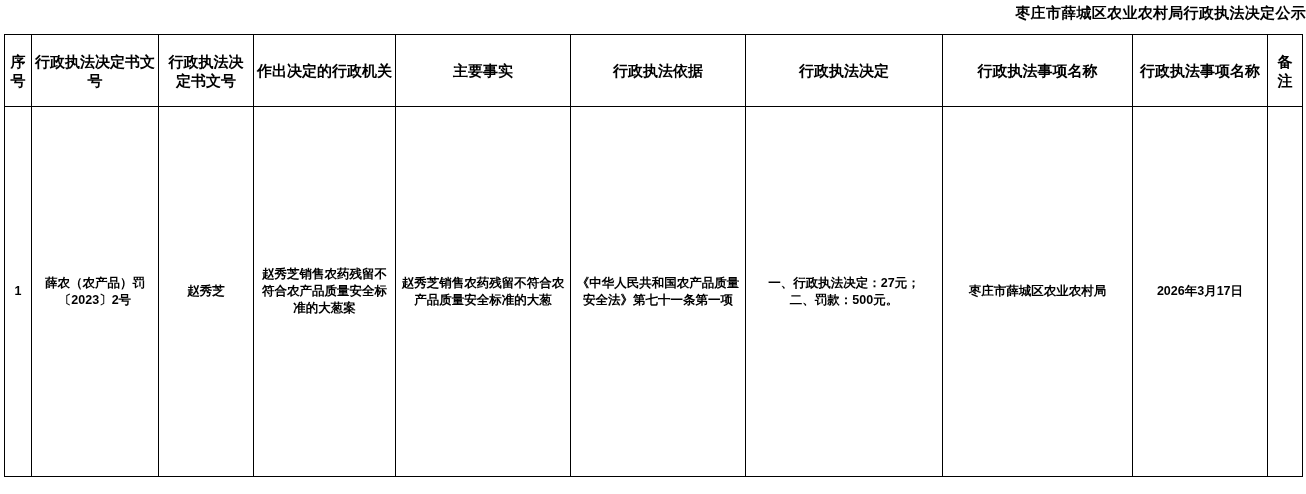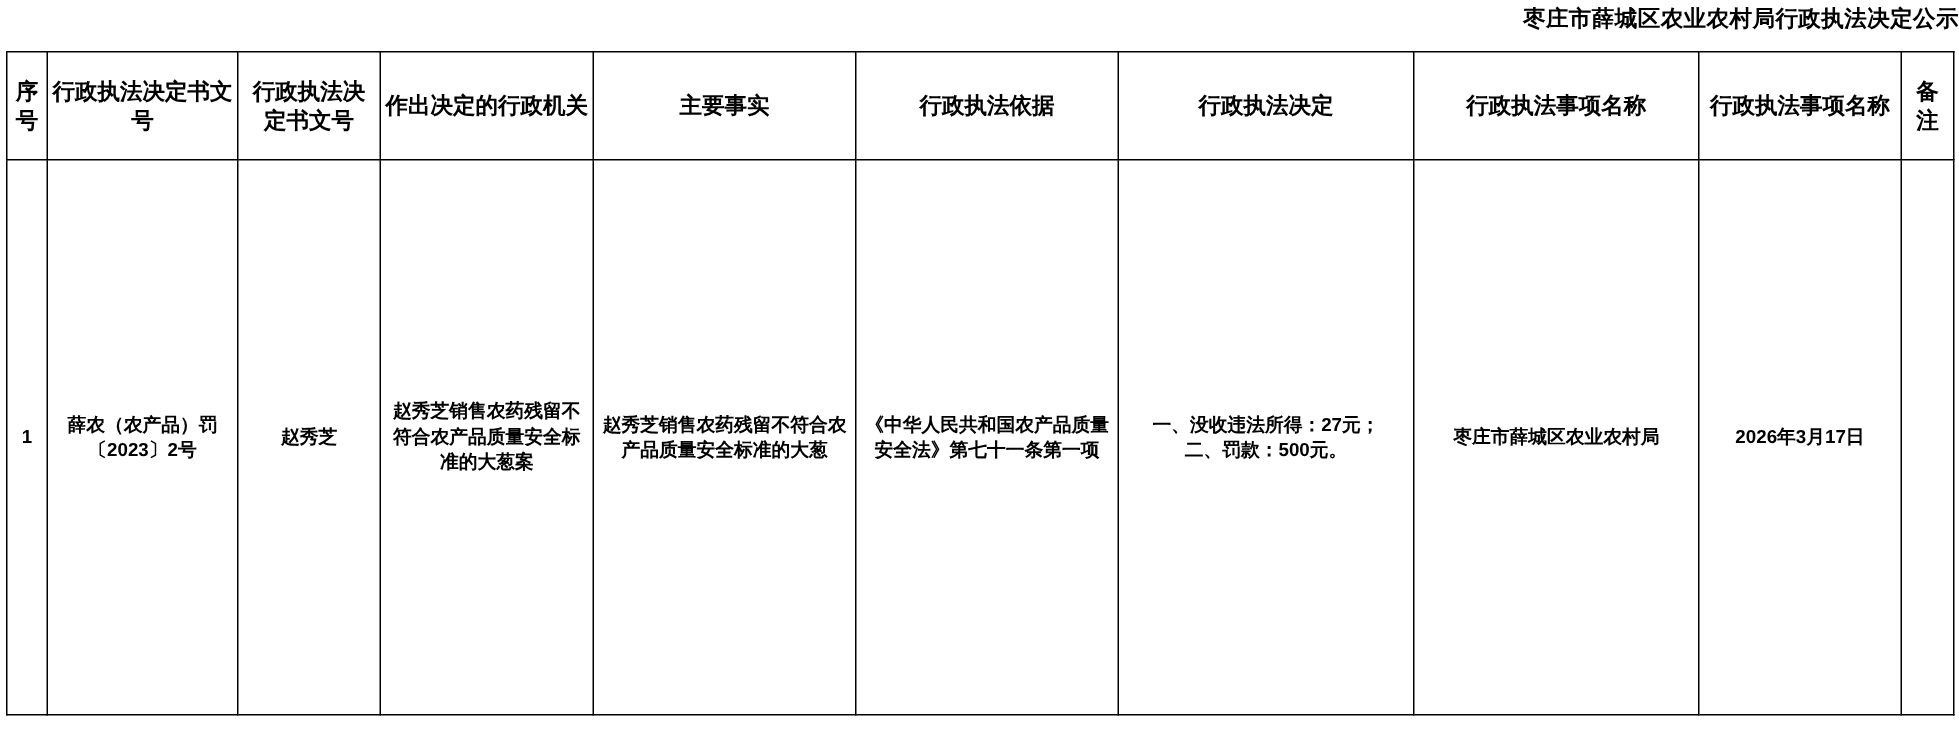--- a/index.html
+++ b/index.html
@@ -111,21 +111,21 @@
       </tr>
     </thead>
     <tbody>
       <tr>
         <td class="cell-index">1</td>
         <td>薛农（农产品）罚〔2023〕2号</td>
         <td>赵秀芝</td>
         <td>赵秀芝销售农药残留不符合农产品质量安全标准的大葱案</td>
         <td>赵秀芝销售农药残留不符合农产品质量安全标准的大葱</td>
         <td>《中华人民共和国农产品质量安全法》第七十一条第一项</td>
-        <td class="multi-line decision-text">一、没收违法所得：27元；
+        <td class="multi-line decision-text">一、行政执法决定：27元；
 二、罚款：500元。</td>
         <td>枣庄市薛城区农业农村局</td>
         <td>2026年3月17日</td>
         <td class="cell-remark"></td>
       </tr>
     </tbody>
   </table>
 
 </div>
 

